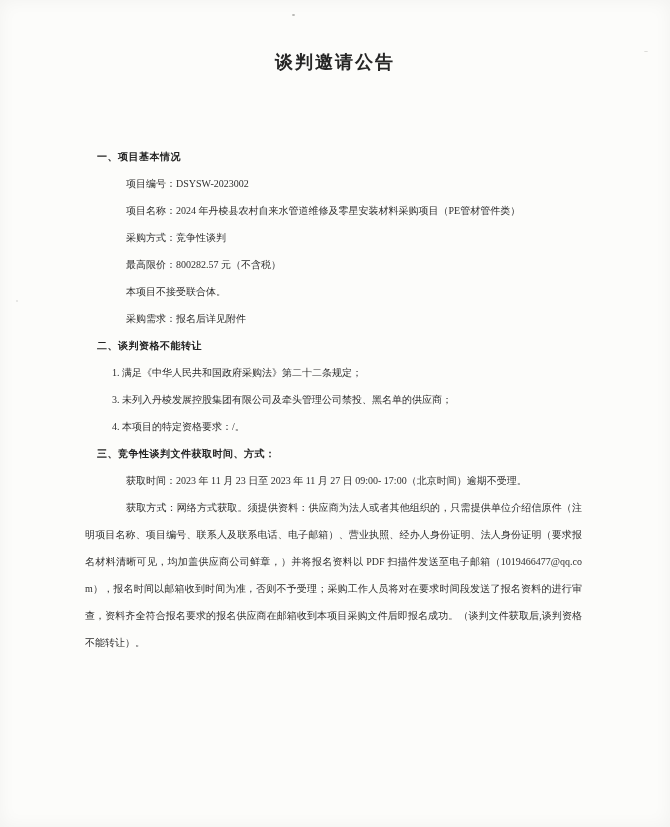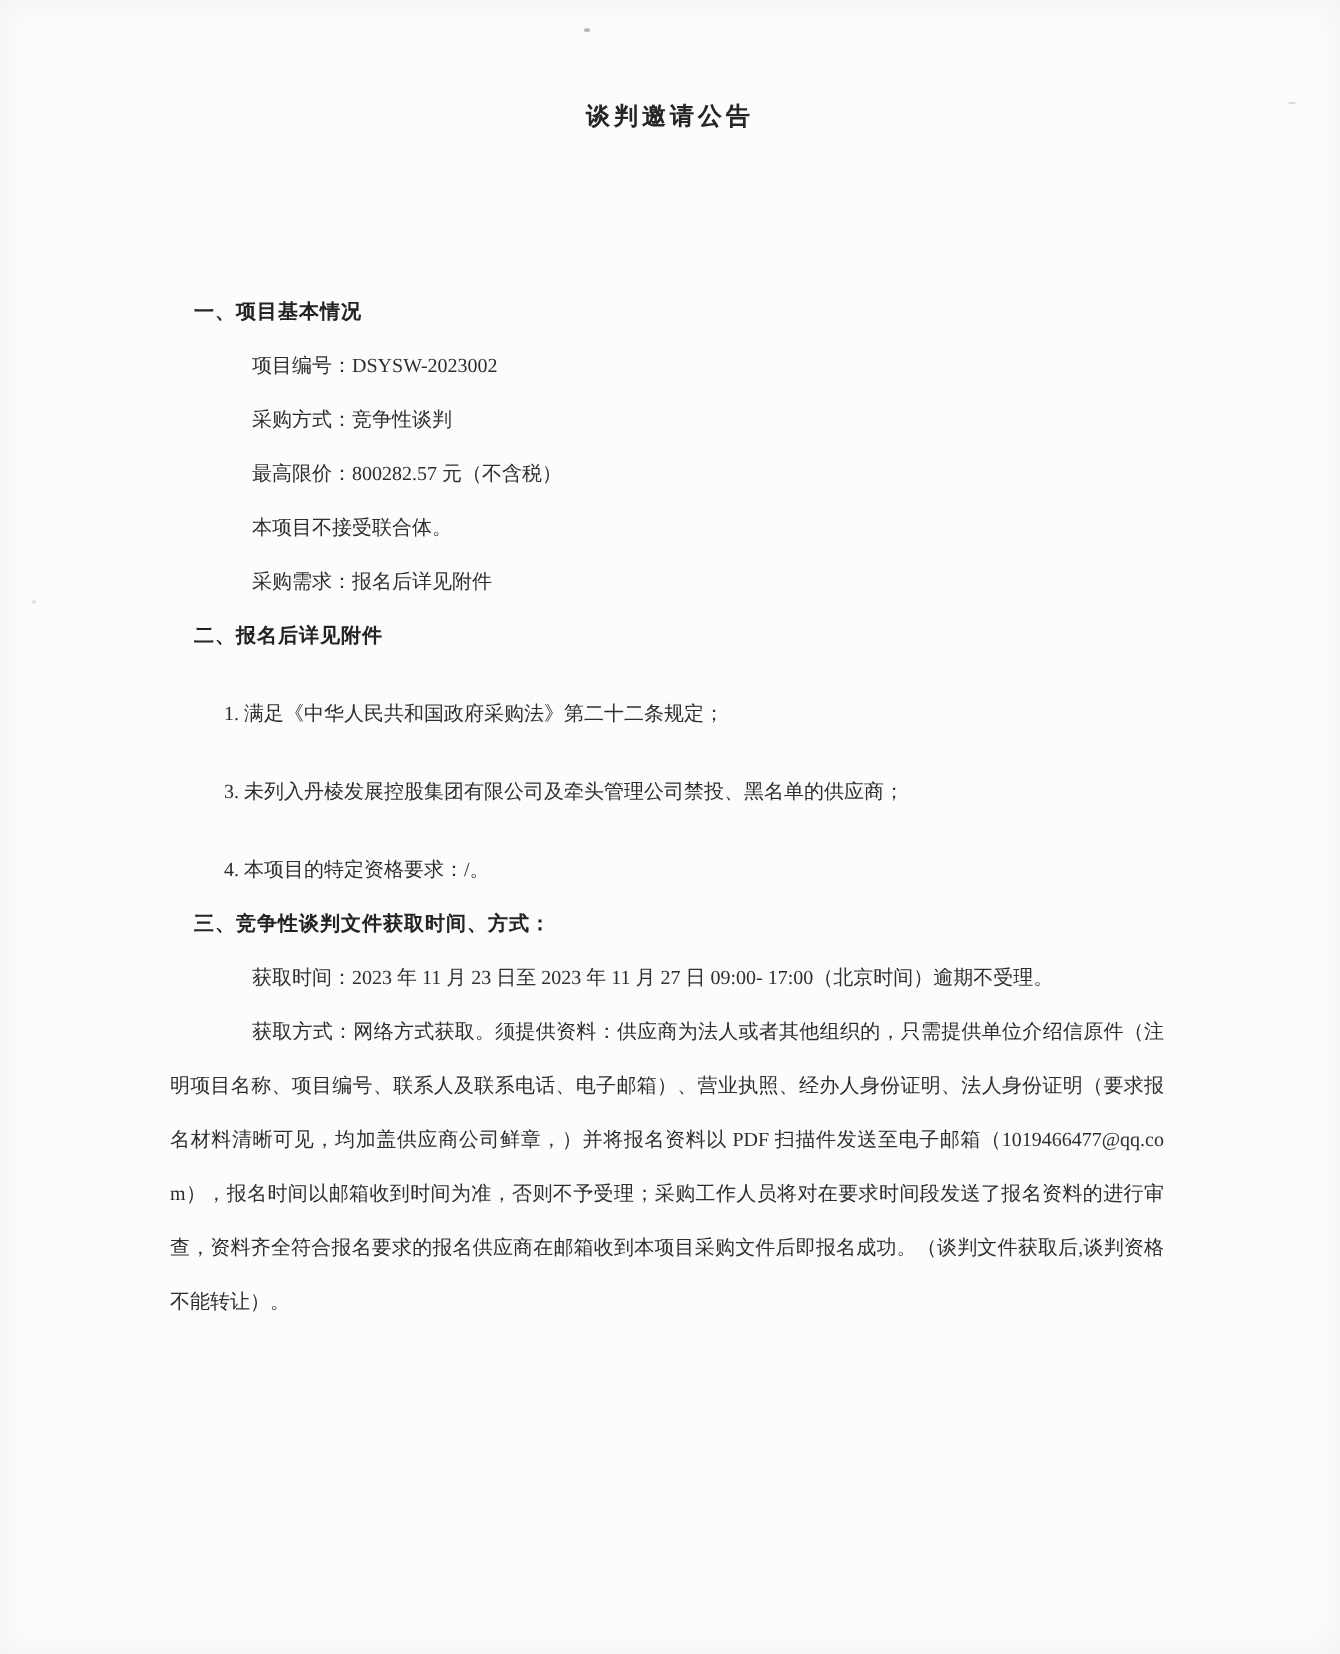--- a/index.html
+++ b/index.html
@@ -17,21 +17,21 @@
     box-shadow: inset 0 0 18px rgba(0,0,0,0.045);
     color: #2b2b2b;
     font-family: "Liberation Serif", "DejaVu Serif", serif;
   }
   .doc-title {
     position: absolute;
     top: 50px;
     left: 0;
     right: 0;
     text-align: center;
-    font-size: 12px;
+    font-size: 18px;
     font-weight: 700;
     letter-spacing: 2px;
     color: #262626;
     margin: 0;
   }
   .doc-body {
     position: absolute;
     top: 143px;
     left: 85px;
     width: 497px;
@@ -49,21 +49,21 @@
     font-family: "Liberation Sans", "DejaVu Sans", sans-serif;
     font-weight: 700;
     color: #232323;
     padding-left: 12px;
     text-indent: 0;
     letter-spacing: 0.5px;
   }
   
   .doc-body p.lbl { text-indent: 41px; }
   
-  .doc-body p.num { text-indent: 27px; margin-top: 12px; }
+  .doc-body p.num { text-indent: 27px; }
   
   .speck {
     position: absolute;
     border-radius: 50%;
     background: #b7b7b3;
   }
   .speck.s1 { left: 292px; top: 14px; width: 3px; height: 2px; }
   .speck.s2 { left: 644px; top: 51px; width: 4px; height: 1px; opacity: .5; }
   .speck.s3 { left: 16px; top: 300px; width: 2px; height: 2px; opacity: .4; }
 </style>
@@ -73,25 +73,26 @@
 <div class="page">
   <div class="speck s1"></div>
   <div class="speck s2"></div>
   <div class="speck s3"></div>
 
   <h1 class="doc-title">谈判邀请公告</h1>
 
   <div class="doc-body">
     <p class="h">一、项目基本情况</p>
     <p class="lbl">项目编号：DSYSW-2023002</p>
+    <p class="lbl">项目名称：2024 年丹棱县农村自来水管道维修及零星安装材料采购项目（PE管材管件类）</p>
     <p class="lbl">采购方式：竞争性谈判</p>
     <p class="lbl">最高限价：800282.57 元（不含税）</p>
     <p class="lbl">本项目不接受联合体。</p>
     <p class="lbl">采购需求：报名后详见附件</p>
-    <p class="h">二、报名后详见附件</p>
+    <p class="h">二、谈判资格不能转让</p>
     <p class="num">1. 满足《中华人民共和国政府采购法》第二十二条规定；</p>
     <p class="num">3. 未列入丹棱发展控股集团有限公司及牵头管理公司禁投、黑名单的供应商；</p>
     <p class="num">4. 本项目的特定资格要求：/。</p>
     <p class="h">三、竞争性谈判文件获取时间、方式：</p>
     <p class="lbl">获取时间：2023 年 11 月 23 日至 2023 年 11 月 27 日 09:00- 17:00（北京时间）逾期不受理。</p>
     <p class="lbl">获取方式：网络方式获取。须提供资料：供应商为法人或者其他组织的，只需提供单位介绍信原件（注明项目名称、项目编号、联系人及联系电话、电子邮箱）、营业执照、经办人身份证明、法人身份证明（要求报名材料清晰可见，均加盖供应商公司鲜章，）并将报名资料以 PDF 扫描件发送至电子邮箱（1019466477@qq.com），报名时间以邮箱收到时间为准，否则不予受理；采购工作人员将对在要求时间段发送了报名资料的进行审查，资料齐全符合报名要求的报名供应商在邮箱收到本项目采购文件后即报名成功。（谈判文件获取后,谈判资格不能转让）。</p>
   </div>
 </div>
 
 </body></html>

